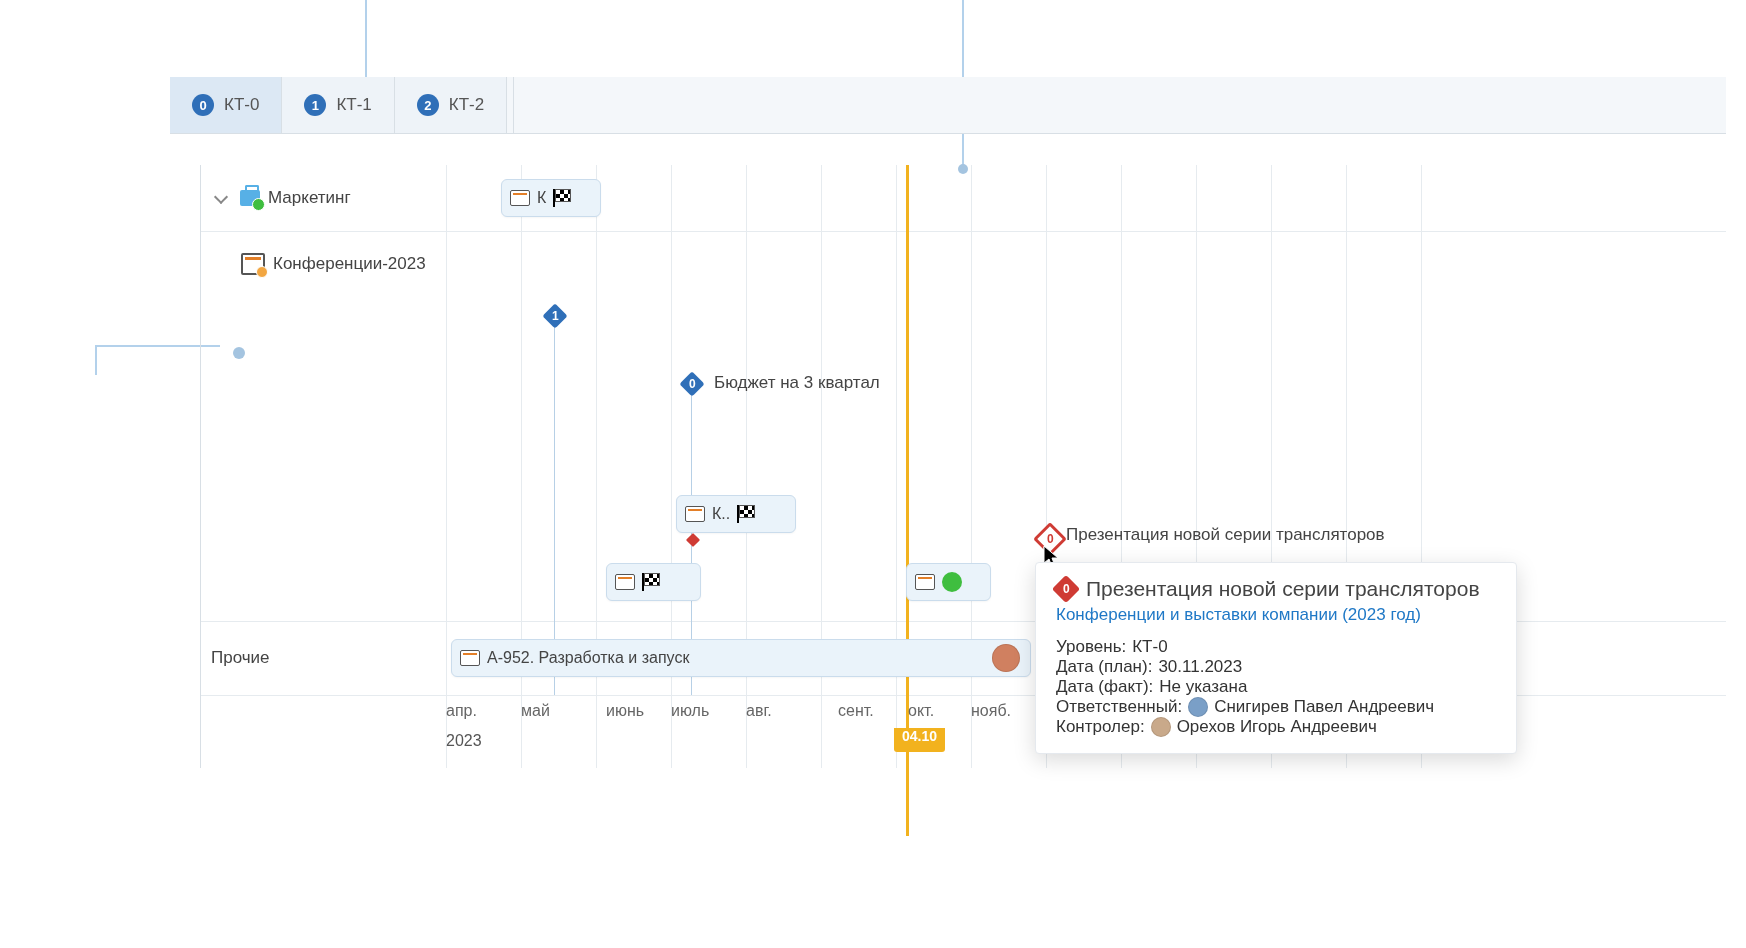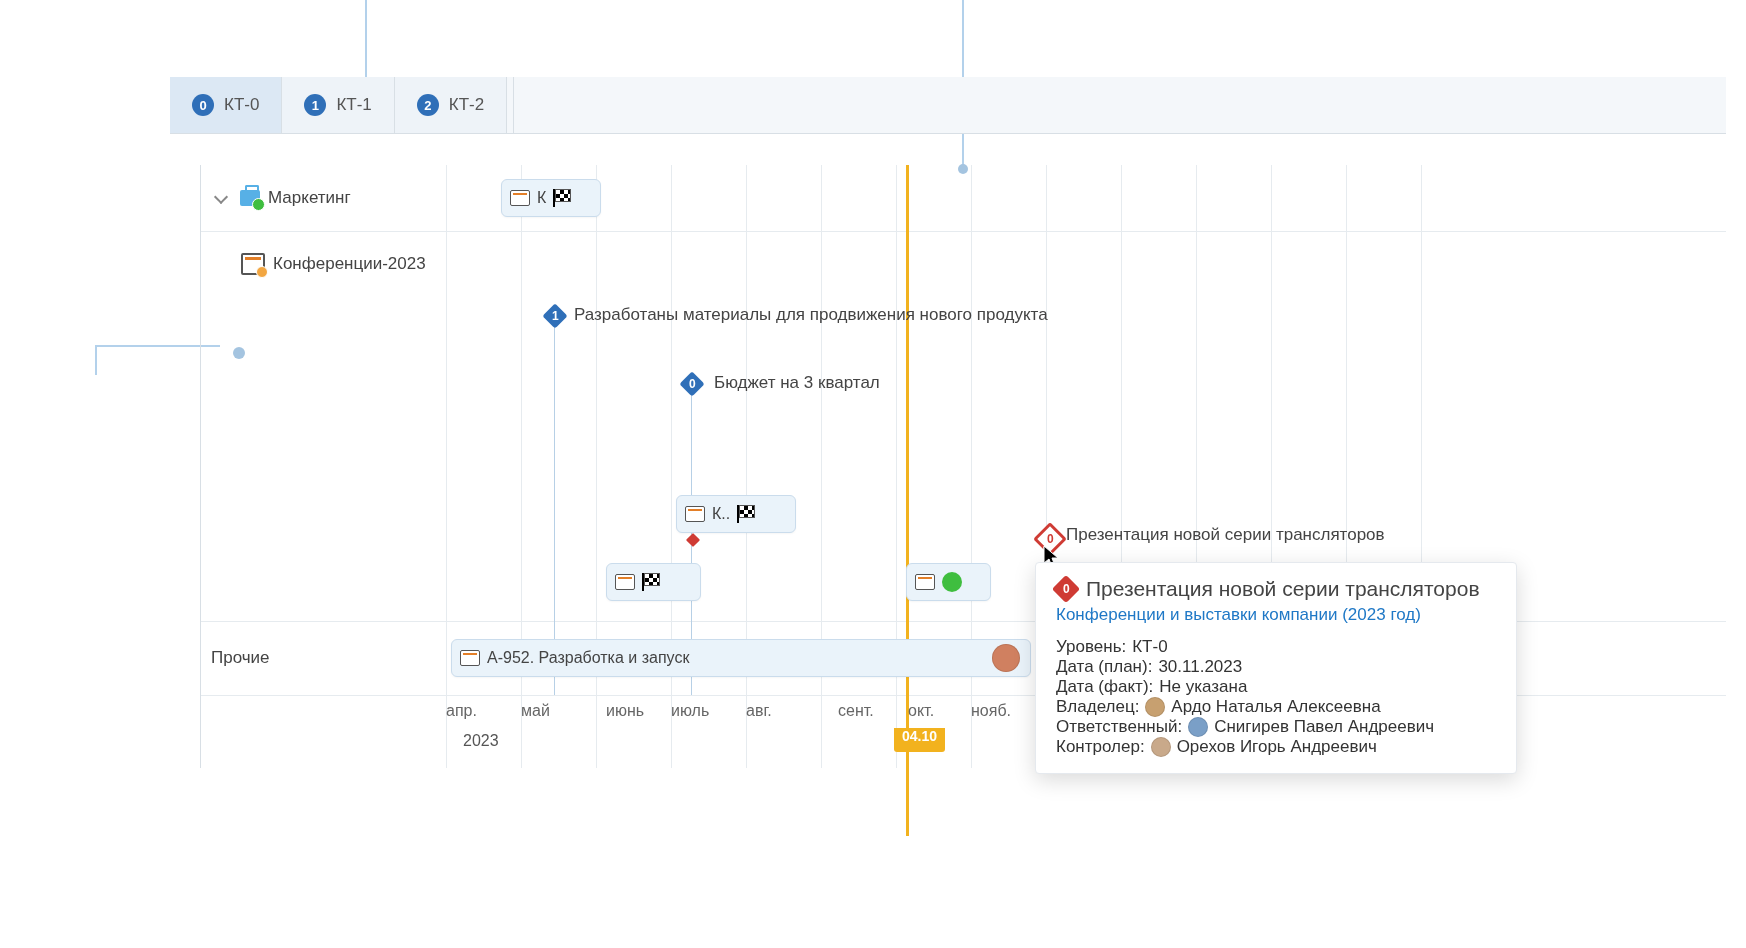--- a/index.html
+++ b/index.html
@@ -249,21 +249,20 @@
 
       <div class="bar" style="left:55px; top:14px; width:80px;">
         <span class="mini-icon"></span>
         <span>К</span>
         <span class="flag"></span>
       </div>
 
       <div class="diamond blue" style="left:100px; top:142px;">
         <span>1</span>
       </div>
-      <div class="milestone-label" style="left:128px; top:140px;">Разработаны материалы для продвижения нового продукта</div>
 
       <div class="diamond blue" style="left:237px; top:210px;">
         <span>0</span>
       </div>
       <div class="milestone-label" style="left:268px; top:208px;">Бюджет на 3 квартал</div>
 
       <div class="bar" style="left:230px; top:330px; width:100px;">
         <span class="mini-icon"></span>
         <span>К..</span>
         <span class="flag"></span>
@@ -294,21 +293,21 @@
 
     <div class="axis">
       <span class="mlabel" style="left:0px;">апр.</span>
       <span class="mlabel" style="left:75px;">май</span>
       <span class="mlabel" style="left:160px;">июнь</span>
       <span class="mlabel" style="left:225px;">июль</span>
       <span class="mlabel" style="left:300px;">авг.</span>
       <span class="mlabel" style="left:375px;padding-left:17px;">сент.</span>
       <span class="mlabel" style="left:450px;padding-left:12px;">окт.</span>
       <span class="mlabel" style="left:525px;">нояб.</span>
-      <span class="ylabel" style="left:0px;margin-left:17px;">2023</span>
+      <span class="ylabel" style="left:0px;">2023</span>
       <span class="today-badge" style="left:448px; top:26px;">04.10</span>
     </div>
   </div>
 
   <div class="cursor" style="left:1043px; top:545px;">
     <svg width="18" height="24" viewBox="0 0 18 24">
         <path d="M1 1 L1 18 L6 14 L9 22 L12 21 L9 13 L15 13 Z" fill="#000" stroke="#fff" stroke-width="1"></path>
       </svg>
   </div>
 
@@ -326,25 +325,20 @@
     </div>
     <div class="tt-row">
       <span>Дата (план):</span>
       <span>30.11.2023</span>
     </div>
     <div class="tt-row">
       <span>Дата (факт):</span>
       <span>Не указана</span>
     </div>
     <div class="tt-row">
-      <span>Владелец:</span>
-      <span class="mini-av"></span>
-      <span>Ардо Наталья Алексеевна</span>
-    </div>
-    <div class="tt-row">
       <span>Ответственный:</span>
       <span class="mini-av b"></span>
       <span>Снигирев Павел Андреевич</span>
     </div>
     <div class="tt-row">
       <span>Контролер:</span>
       <span class="mini-av c"></span>
       <span>Орехов Игорь Андреевич</span>
     </div>
   </div>

